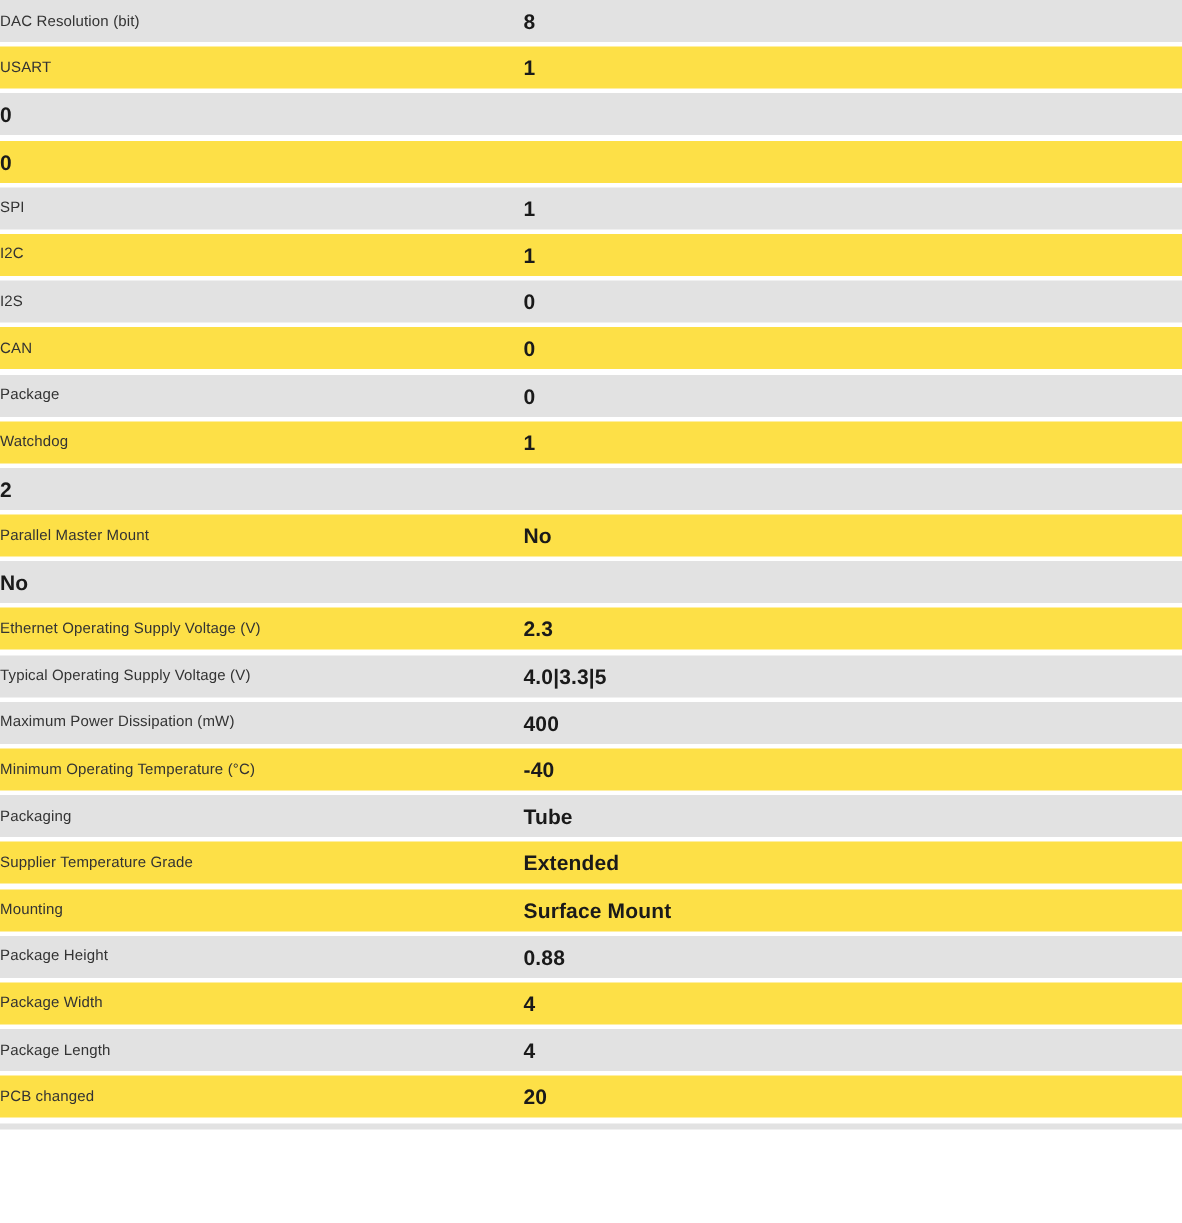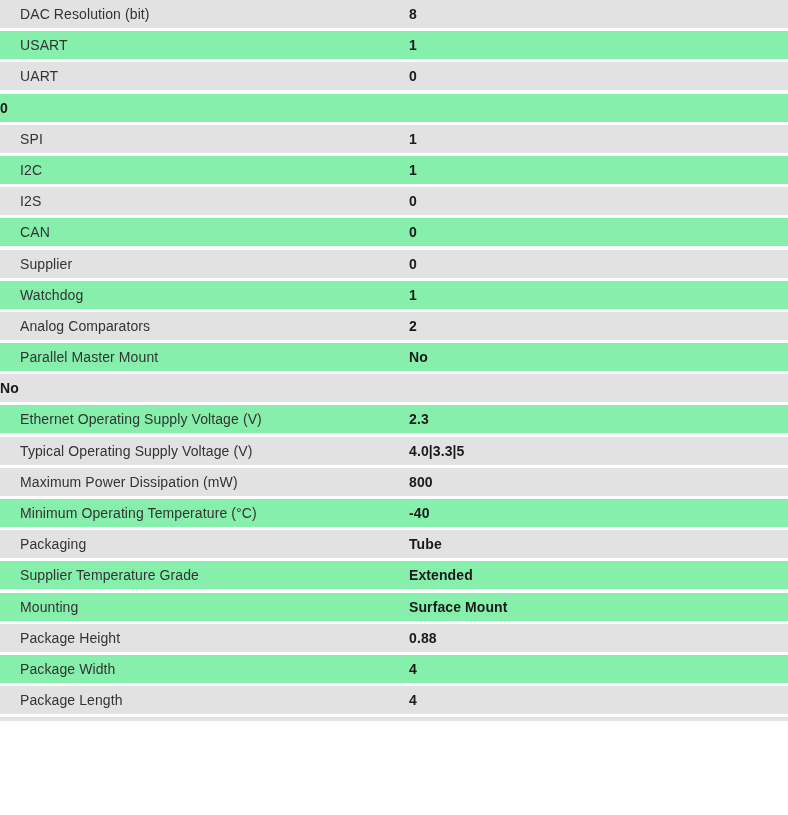--- a/index.html
+++ b/index.html
@@ -12,30 +12,29 @@
     font-family: "Liberation Sans", sans-serif;
   }
   .spec-table {
     width: 788px;
   }
   .spec-row {
     display: flex;
     align-items: center;
     height: 28px;
     margin-bottom: 3.2px;
-    background: #86efac;
+    background: #fde047;
   }
   .spec-row.alt {
     background: #e2e2e2;
   }
   .spec-label {
     box-sizing: border-box;
-    width: 409px;
-    padding-left: 20px;
-    font-size: 14px;
+    width: 349px;
+    font-size: 10px;
     color: #333333;
     letter-spacing: 0.1px;
     white-space: nowrap;
   }
   .spec-value {
     font-size: 14px;
     font-weight: bold;
     color: #1a1a1a;
     letter-spacing: 0.1px;
     white-space: nowrap;
@@ -51,21 +50,20 @@
 <div class="spec-table" id="spec-table">
     <div class="spec-row alt">
     <div class="spec-label">DAC Resolution (bit)</div>
     <div class="spec-value">8</div>
   </div>
     <div class="spec-row">
     <div class="spec-label">USART</div>
     <div class="spec-value">1</div>
   </div>
     <div class="spec-row alt">
-    <div class="spec-label">UART</div>
     <div class="spec-value">0</div>
   </div>
     <div class="spec-row">
     <div class="spec-value">0</div>
   </div>
     <div class="spec-row alt">
     <div class="spec-label">SPI</div>
     <div class="spec-value">1</div>
   </div>
     <div class="spec-row">
@@ -74,49 +72,48 @@
   </div>
     <div class="spec-row alt">
     <div class="spec-label">I2S</div>
     <div class="spec-value">0</div>
   </div>
     <div class="spec-row">
     <div class="spec-label">CAN</div>
     <div class="spec-value">0</div>
   </div>
     <div class="spec-row alt">
-    <div class="spec-label">Supplier</div>
+    <div class="spec-label">Package</div>
     <div class="spec-value">0</div>
   </div>
     <div class="spec-row">
     <div class="spec-label">Watchdog</div>
     <div class="spec-value">1</div>
   </div>
     <div class="spec-row alt">
-    <div class="spec-label">Analog Comparators</div>
     <div class="spec-value">2</div>
   </div>
     <div class="spec-row">
     <div class="spec-label">Parallel Master Mount</div>
     <div class="spec-value">No</div>
   </div>
     <div class="spec-row alt">
     <div class="spec-value">No</div>
   </div>
     <div class="spec-row">
     <div class="spec-label">Ethernet Operating Supply Voltage (V)</div>
     <div class="spec-value">2.3</div>
   </div>
     <div class="spec-row alt">
     <div class="spec-label">Typical Operating Supply Voltage (V)</div>
     <div class="spec-value">4.0|3.3|5</div>
   </div>
     <div class="spec-row alt">
     <div class="spec-label">Maximum Power Dissipation (mW)</div>
-    <div class="spec-value">800</div>
+    <div class="spec-value">400</div>
   </div>
     <div class="spec-row">
     <div class="spec-label">Minimum Operating Temperature (°C)</div>
     <div class="spec-value">-40</div>
   </div>
     <div class="spec-row alt">
     <div class="spec-label">Packaging</div>
     <div class="spec-value">Tube</div>
   </div>
     <div class="spec-row">
@@ -132,14 +129,18 @@
     <div class="spec-value">0.88</div>
   </div>
     <div class="spec-row">
     <div class="spec-label">Package Width</div>
     <div class="spec-value">4</div>
   </div>
     <div class="spec-row alt">
     <div class="spec-label">Package Length</div>
     <div class="spec-value">4</div>
   </div>
+    <div class="spec-row">
+    <div class="spec-label">PCB changed</div>
+    <div class="spec-value">20</div>
+  </div>
   </div>
 <div class="partial-row"></div>
 
 </body></html>

